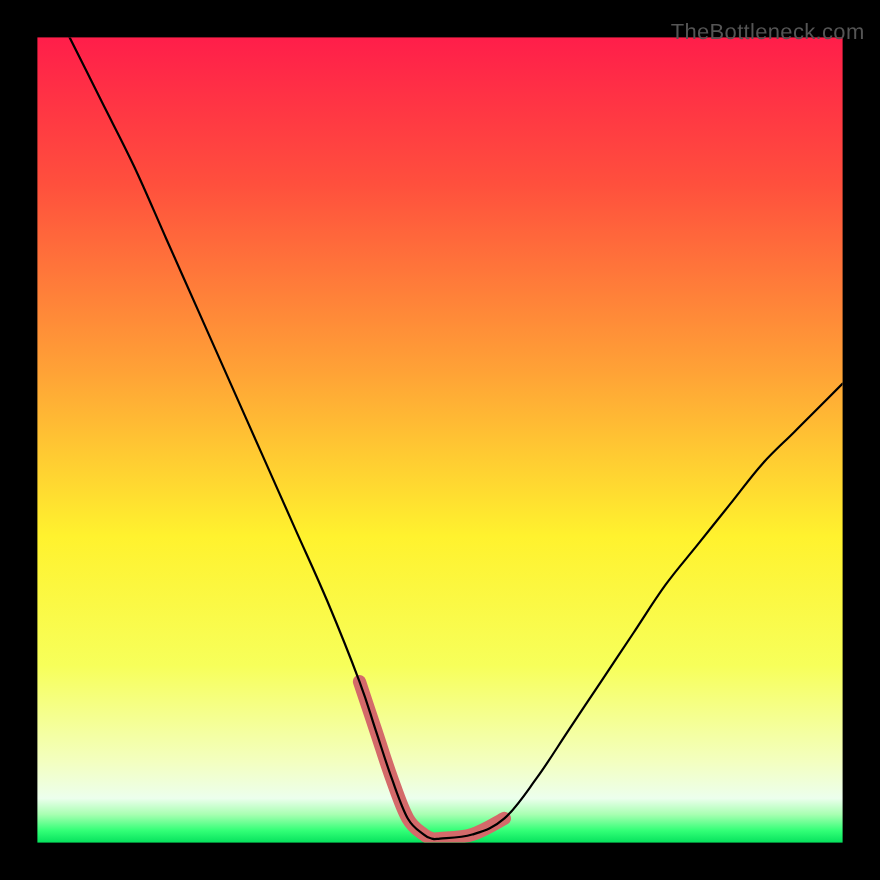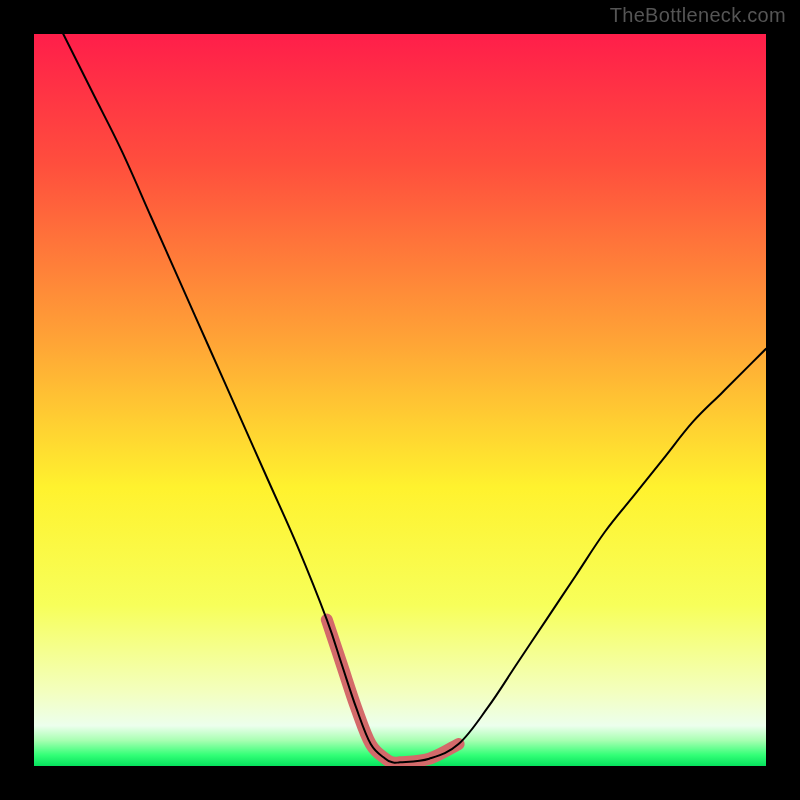--- a/index.html
+++ b/index.html
@@ -12,21 +12,21 @@
     font-family: Arial, Helvetica, sans-serif;
   }
   .outer {
     width: 800px;
     height: 800px;
     background: #000;
     position: relative;
   }
   .watermark {
     position: absolute;
-    top: 4px;
+    top: 18px;
     right: 14px;
     color: #555;
     font-size: 20px;
     font-weight: 500;
     letter-spacing: 0.3px;
     z-index: 10;
   }
   svg {
     position: absolute;
     top: 0;

